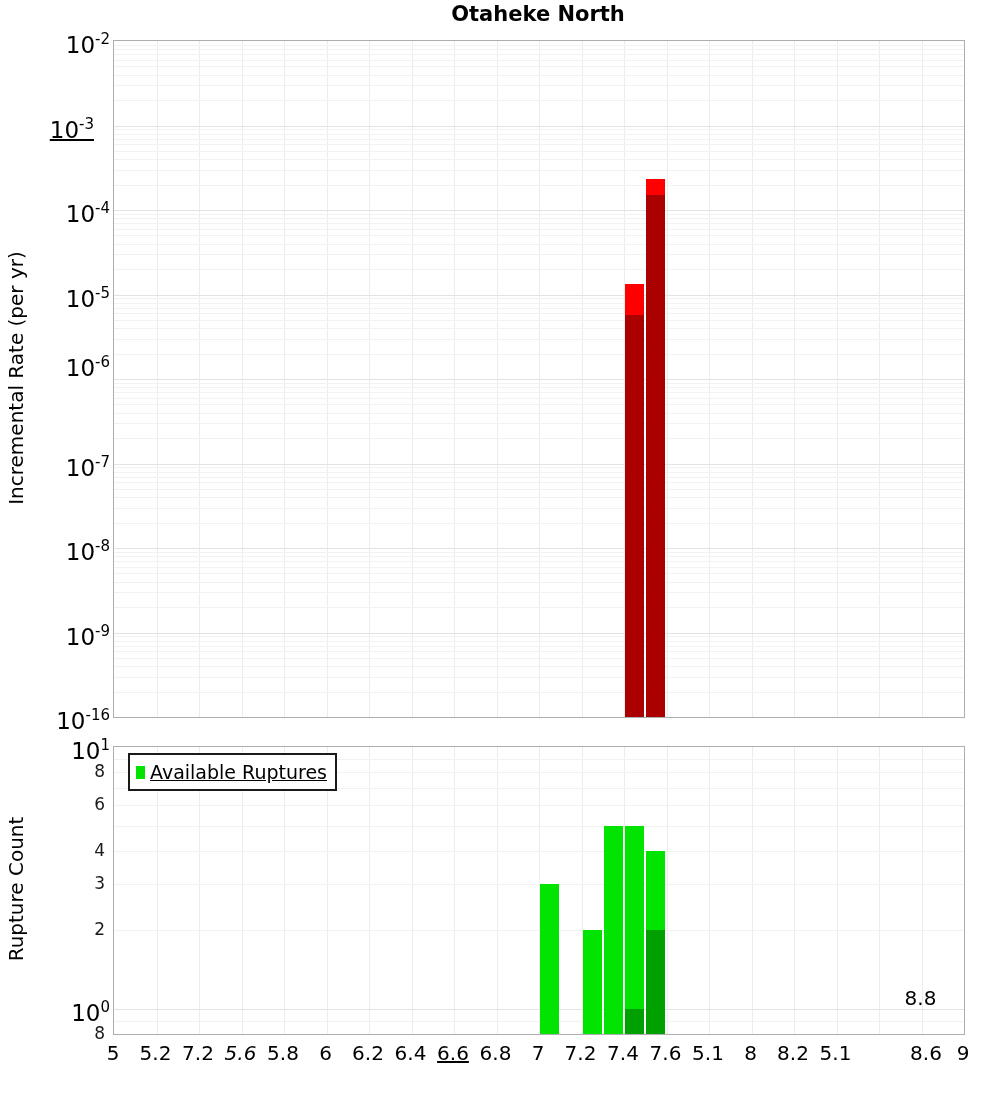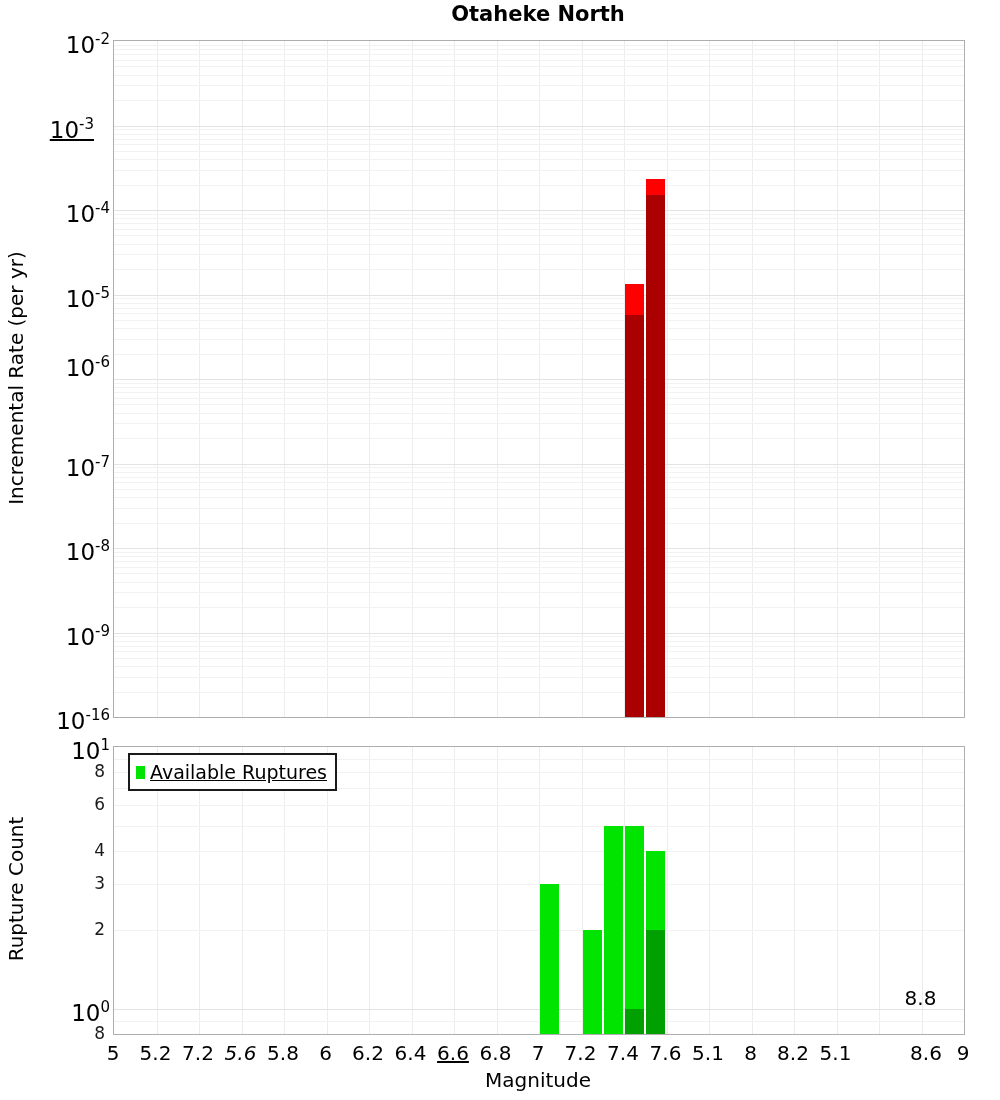--- a/index.html
+++ b/index.html
@@ -214,21 +214,20 @@
       <div class="xtick" style="left: 633.5px; top: 1041px;">7.6</div>
       <div class="xtick" style="left: 676px; top: 1041px;">5.1</div>
       <div class="xtick" style="left: 718.5px; top: 1041px;">8</div>
       <div class="xtick" style="left: 761px; top: 1041px;">8.2</div>
       <div class="xtick" style="left: 803.5px; top: 1041px;">5.1</div>
       <div class="xtick" style="left: 846px; top: 1041px; margin-left: 48px;">8.6</div>
       <div class="xtick" style="left: 888.5px; top: 986px;">8.8</div>
       <div class="xtick" style="left: 931px; top: 1041px;">9</div>
     </div>
 
-  <div class="axis-title-x">Magnitude</div>
 
 
   <div id="legend-bottom" class="legend">
     <div class="legend-row">
       <span class="swatch" style="background: rgb(0, 228, 0);"></span>
       <span class="legend-label">Available Ruptures</span>
     </div>
   </div>
 
 </div>

